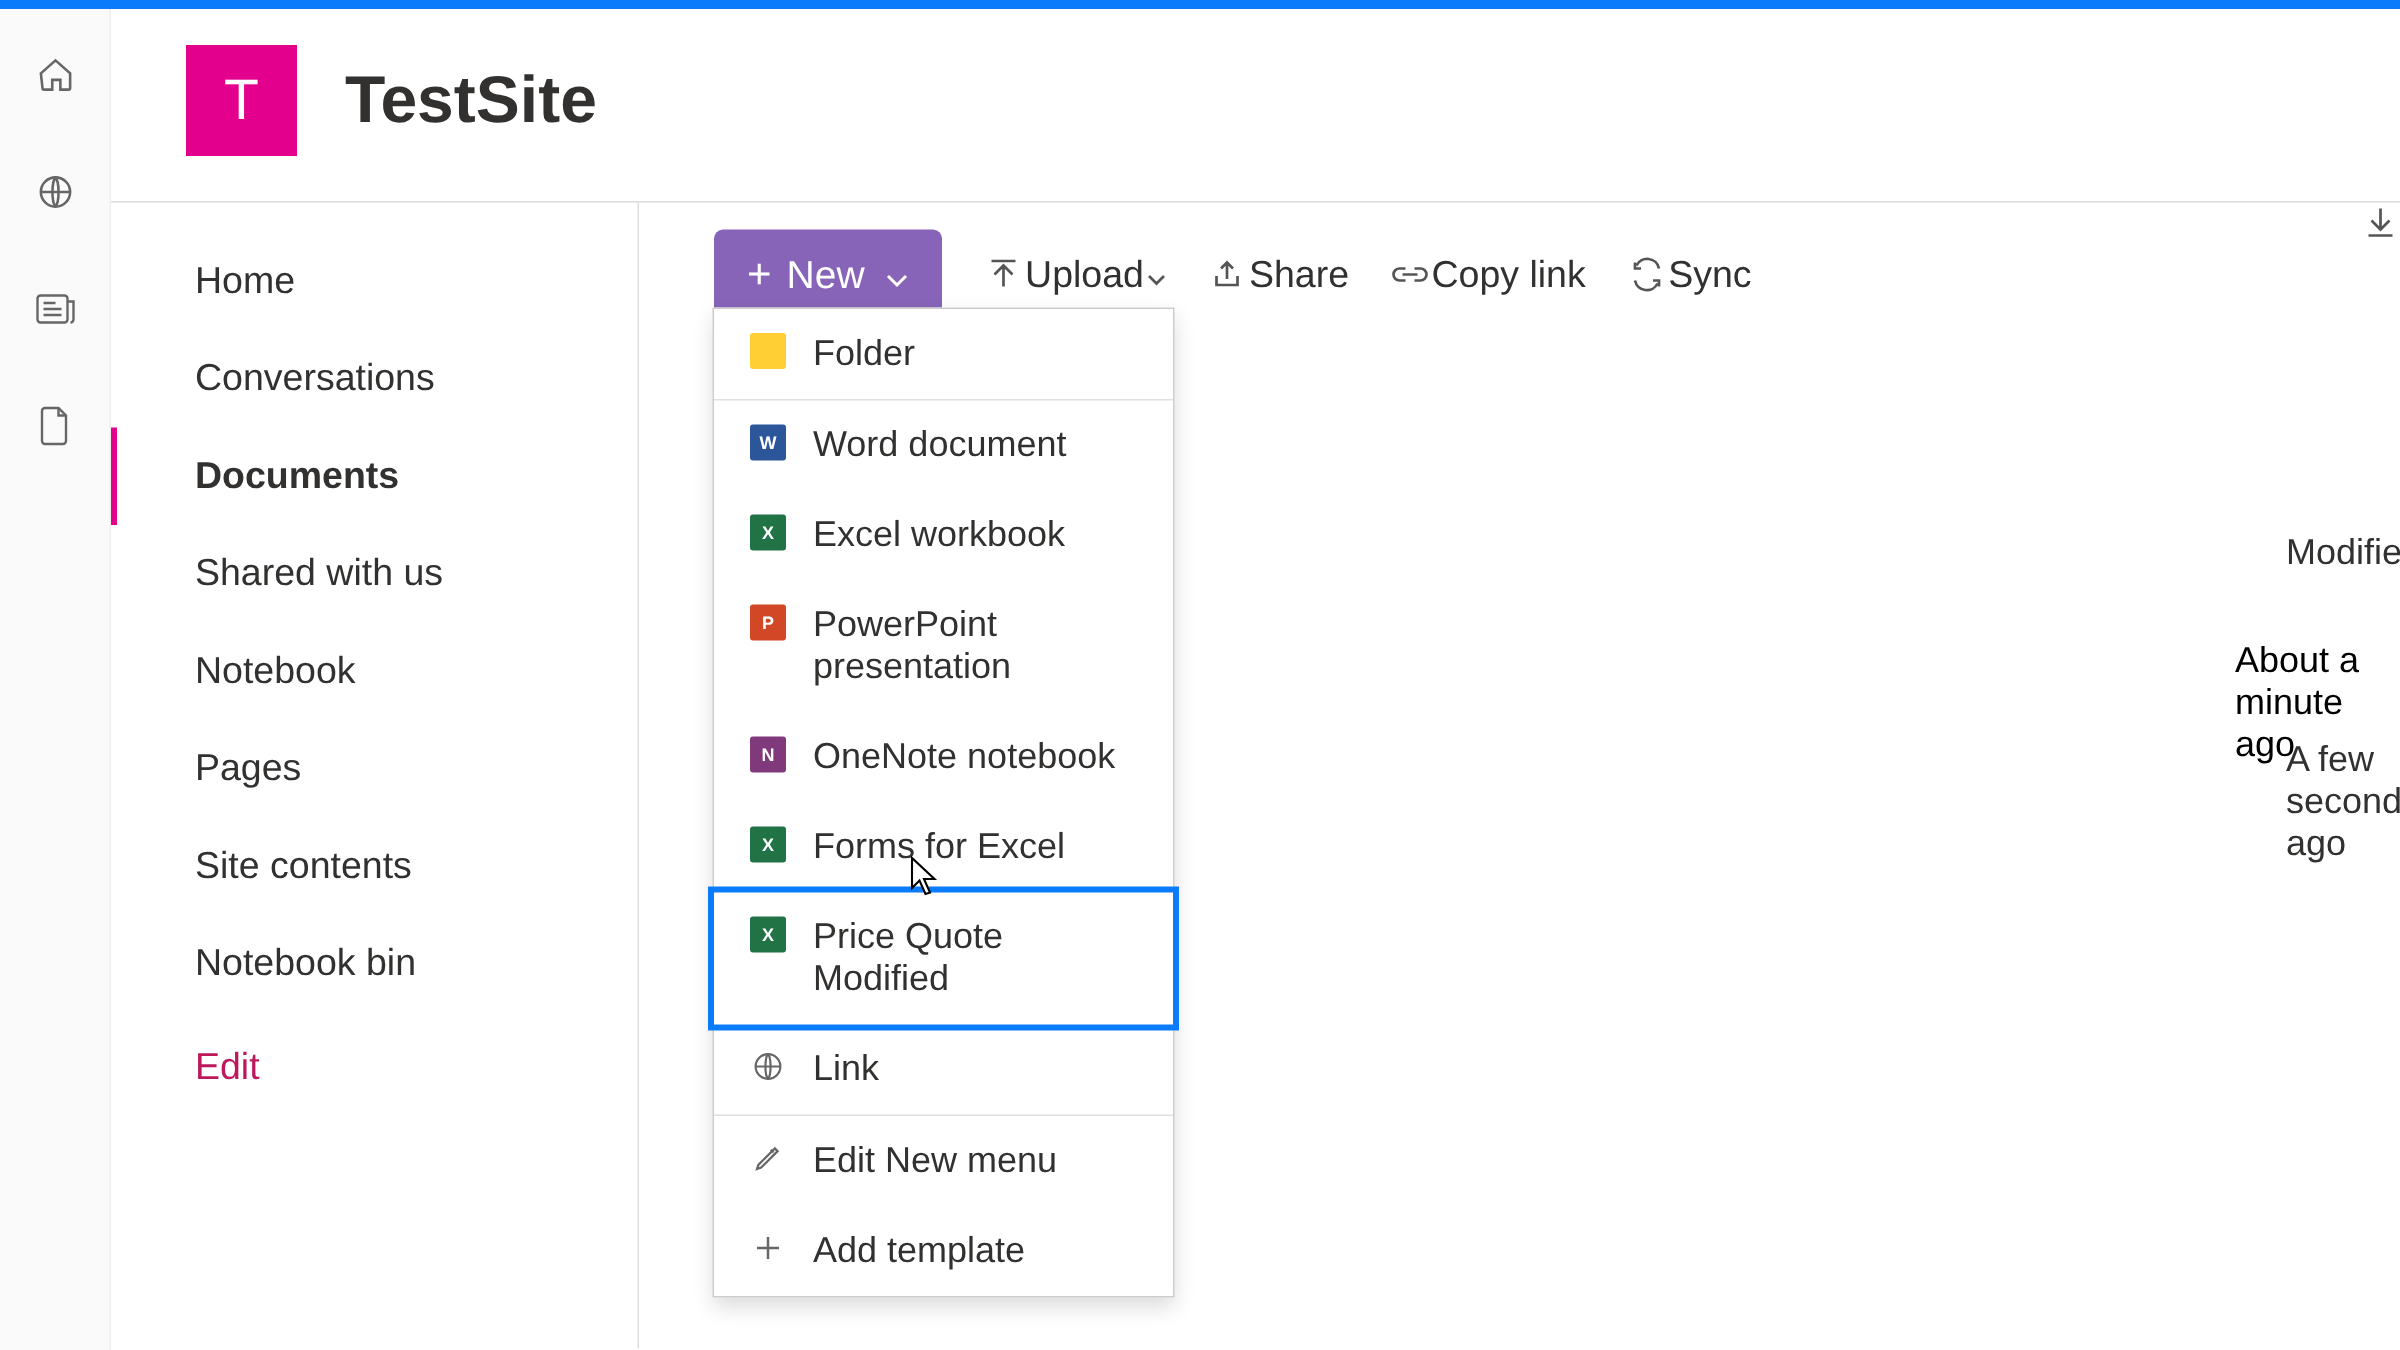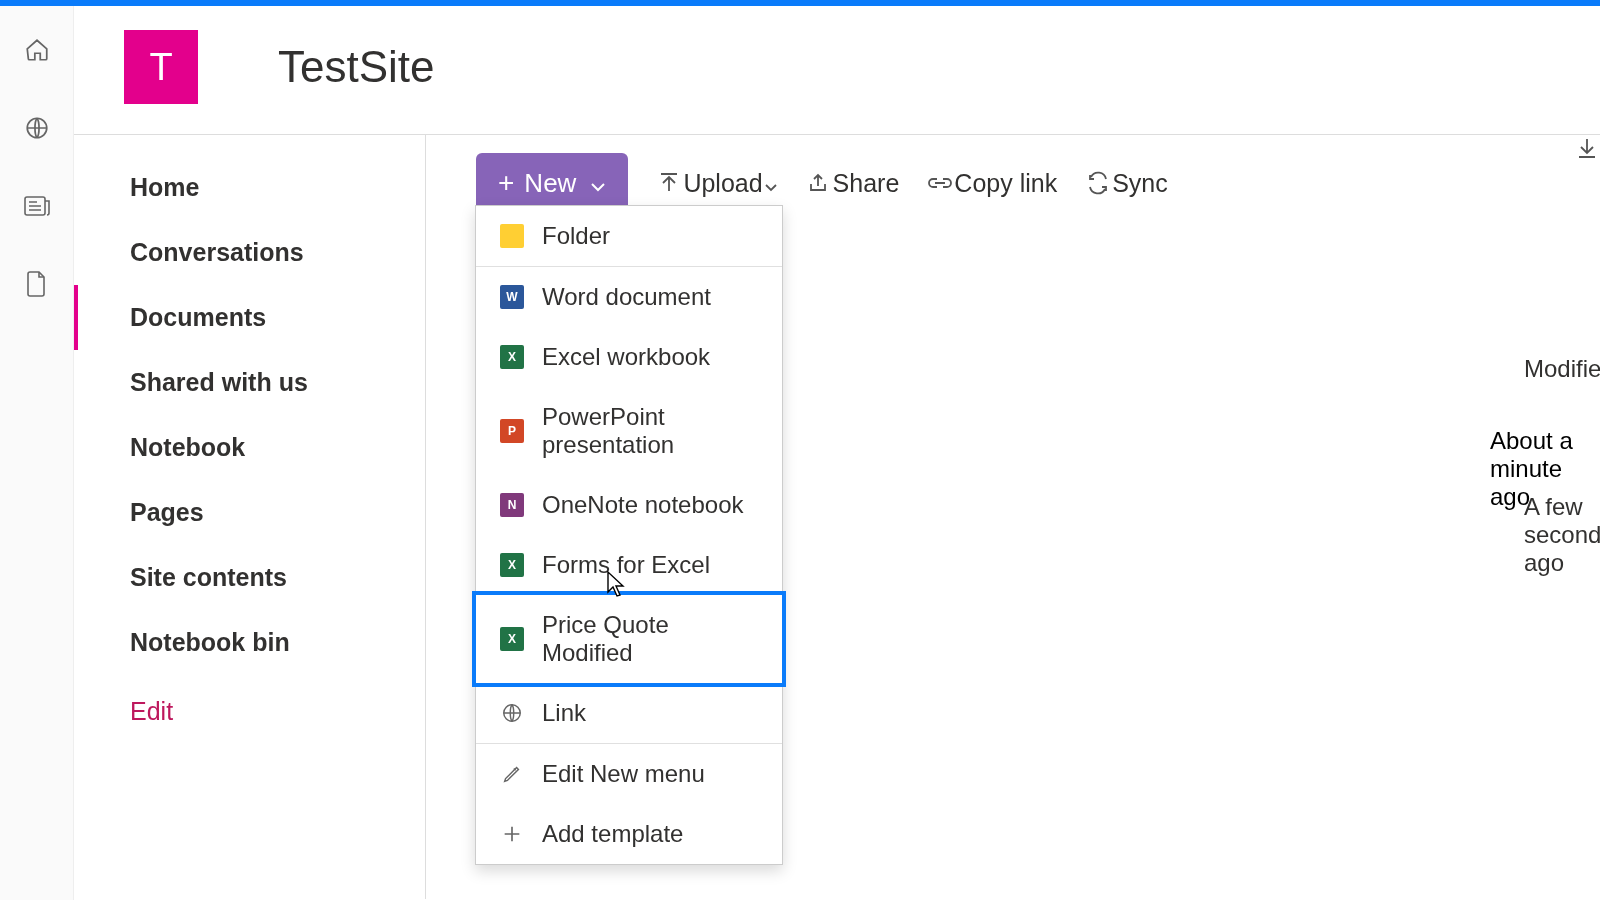--- a/index.html
+++ b/index.html
@@ -7,40 +7,40 @@
 
 .top-edge { position: absolute; top: 0; left: 0; right: 0; height: 6px; background: #0a7bfa; }
 
 .rail { position: absolute; top: 6px; left: 0; width: 74px; height: 894px; background: #fafafa; border-right: 1px solid #eee; display: flex; flex-direction: column; align-items: center; padding-top: 30px; gap: 50px; }
 .rail-icon { width: 28px; height: 28px; display: flex; align-items: center; justify-content: center; color: #666; }
 
 .main { position: absolute; top: 6px; left: 74px; right: 0; bottom: 0; }
 
 .site-header { padding: 24px 50px 30px; display: flex; align-items: center; gap: 32px; border-bottom: 1px solid #ddd; }
 .site-logo { width: 74px; height: 74px; background: #e3008c; display: flex; align-items: center; justify-content: center; color: #fff; font-size: 38px; font-weight: 400; }
-.site-title { font-size: 44px; font-weight: 400; color: #323130; margin-left: 48px; }
+.site-title { font-size: 44px; font-weight: 700; color: #323130; }
 
 .content-area { display: flex; height: calc(100% - 130px); }
 
 .sidebar { width: 352px; border-right: 1px solid #ddd; padding-top: 20px; }
-.sidebar-item { padding: 18px 52px; font-size: 25px; color: #323130; cursor: pointer; border-left: 4px solid transparent; font-weight: bold; }
+.sidebar-item { padding: 18px 52px; font-size: 25px; color: #323130; cursor: pointer; border-left: 4px solid transparent; }
 .sidebar-item.active { font-weight: 600; border-left: 4px solid #e3008c; }
 .sidebar-item.edit-link { color: #be185d; font-weight: 400; padding-top: 22px; }
 
 .docpane { flex: 1; position: relative; }
 
 .toolbar { display: flex; align-items: center; padding: 18px 50px 18px 50px; gap: 28px; font-size: 25px; color: #323130; }
 .new-btn { background: #8764b8; color: #fff; border-radius: 6px; padding: 14px 22px; display: inline-flex; align-items: center; gap: 10px; font-size: 26px; font-weight: 400; border: none; cursor: pointer; }
 .new-btn .plus { font-size: 28px; font-weight: 300; }
 .new-btn .chev { margin-left: 4px; }
 .tool-item { display: inline-flex; align-items: center; gap: 1px; cursor: pointer; color: #323130; }
 .tool-icon { display: inline-flex; width: 26px; height: 26px; align-items: center; justify-content: center; color: #555; }
 
 .dropdown { position: absolute; top: 70px; left: 49px; width: 308px; background: #fff; border: 1px solid #ccc; box-shadow: 0 6px 14px rgba(0,0,0,0.15); z-index: 50; }
-.dd-item { display: flex; align-items: center; gap: 18px; padding: 16px 24px; font-size: 24px; color: #323130; cursor: pointer; position: relative; }
+.dd-item { display: flex; gap: 18px; padding: 16px 24px; font-size: 24px; color: #323130; cursor: pointer; position: relative; }
 .dd-sep-top { border-top: 1px solid #e0e0e0; }
 .dd-highlight { border: 4px solid #0a7bfa; margin: -4px; z-index: 2; position: relative; }
 .dd-icon { width: 24px; height: 24px; display: flex; align-items: center; justify-content: center; font-size: 12px; font-weight: 700; color: #fff; border-radius: 2px; flex-shrink: 0; }
 .ic-folder { background: #ffcf33; }
 .ic-word { background: #2b579a; }
 .ic-excel { background: #217346; }
 .ic-ppt { background: #d24726; }
 .ic-one { background: #80397b; }
 .ic-link, .ic-edit, .ic-add { background: transparent; color: #666; border: none; font-size: 22px; }
 .dd-item .ic-link svg, .dd-item .ic-edit svg, .dd-item .ic-add svg { stroke: #666; }

